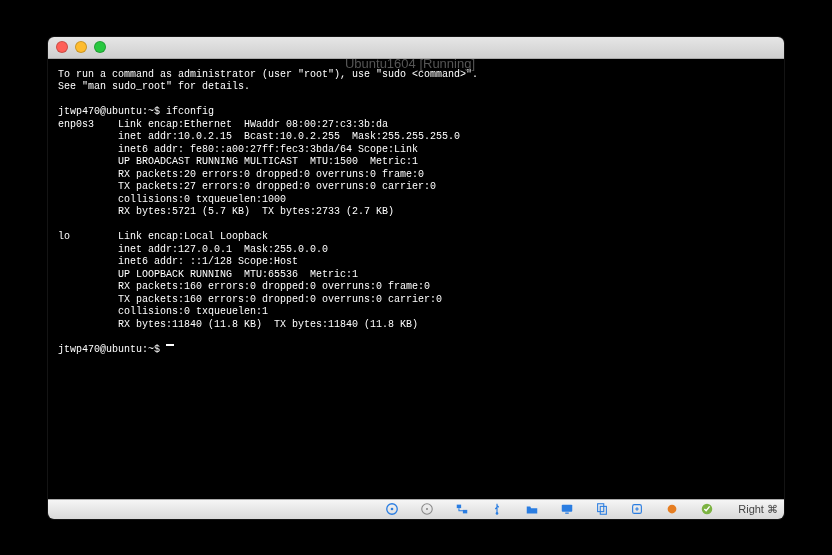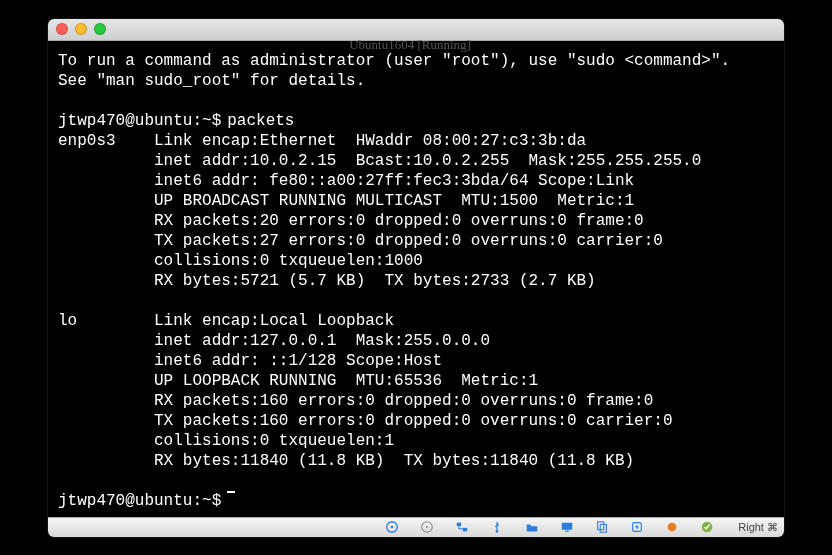--- a/index.html
+++ b/index.html
@@ -39,29 +39,29 @@
       border-radius: 50%;
       border: 0.5px solid rgba(0,0,0,0.2);
     }
     .light.red { background: #ff5f57; }
     .light.yellow { background: #febc2e; }
     .light.green { background: #28c840; }
     .title {
       position: absolute;
       left: 0; right: 12px;
       text-align: center;
-      font-family: Liberation Serif, serif;
+      font-family: Liberation Sans, sans-serif;
       font-size: 13px;
       color: #555;
       margin-top: 32px;
     }
     .terminal {
       padding: 10px 10px 6px 10px;
       color: #fff;
-      font-size: 16px;
+      font-size: 10px;
       line-height: 1.25;
       white-space: pre;
       min-height: 440px;
     }
     .prompt-line { display: flex; align-items: flex-start; }
     .prompt-user { color: #fff; }
     .prompt-path { color: #fff; }
     .prompt-sym { color: #fff; }
     .cmd { color: #fff; margin-left: 6px; }
     .cursor {
@@ -108,21 +108,21 @@
       <div class="light red"></div>
       <div class="light yellow"></div>
       <div class="light green"></div>
     </div>
     <div class="title">Ubuntu1604 [Running]</div>
   </div>
 
   <div class="terminal"><span>To run a command as administrator (user "root"), use "sudo &lt;command&gt;".
 See "man sudo_root" for details.
 
-</span><span class="prompt-line"><span class="prompt-user">jtwp470@ubuntu</span><span class="prompt-path">:~</span><span class="prompt-sym">$</span><span class="cmd">packets</span></span><span>enp0s3    Link encap:Ethernet  HWaddr 08:00:27:c3:3b:da
+</span><span class="prompt-line"><span class="prompt-user">jtwp470@ubuntu</span><span class="prompt-path">:~</span><span class="prompt-sym">$</span><span class="cmd">ifconfig</span></span><span>enp0s3    Link encap:Ethernet  HWaddr 08:00:27:c3:3b:da
           inet addr:10.0.2.15  Bcast:10.0.2.255  Mask:255.255.255.0
           inet6 addr: fe80::a00:27ff:fec3:3bda/64 Scope:Link
           UP BROADCAST RUNNING MULTICAST  MTU:1500  Metric:1
           RX packets:20 errors:0 dropped:0 overruns:0 frame:0
           TX packets:27 errors:0 dropped:0 overruns:0 carrier:0
           collisions:0 txqueuelen:1000
           RX bytes:5721 (5.7 KB)  TX bytes:2733 (2.7 KB)
 
 lo        Link encap:Local Loopback
           inet addr:127.0.0.1  Mask:255.0.0.0

